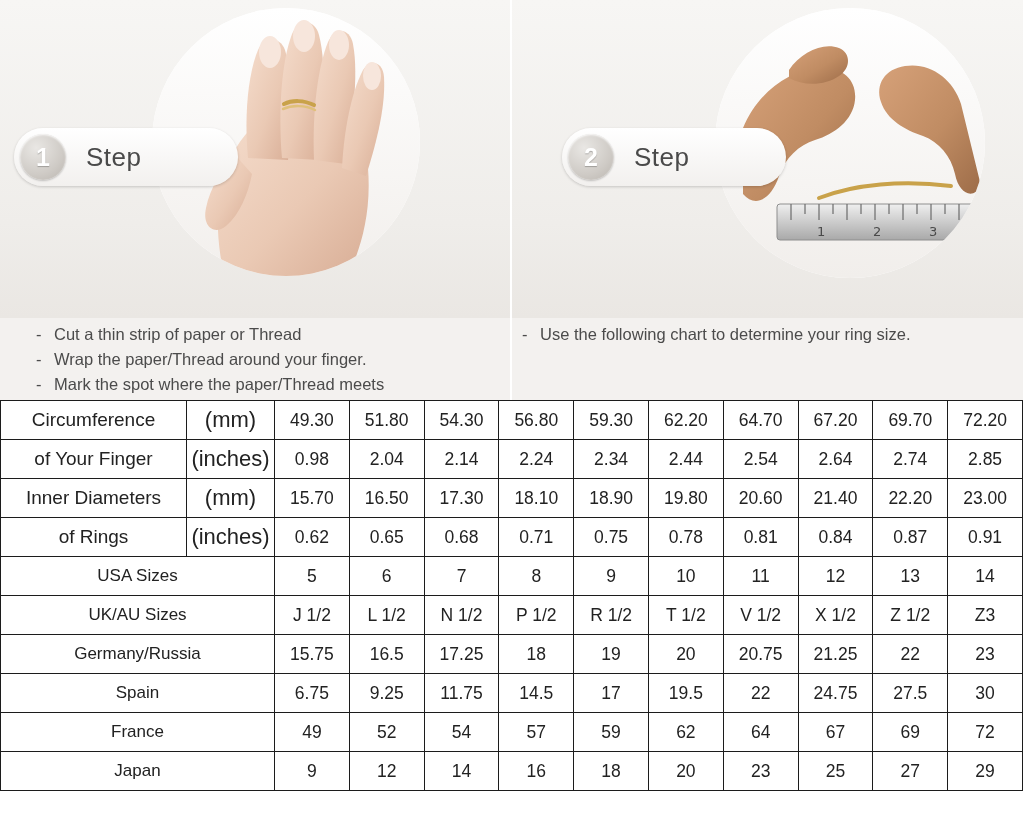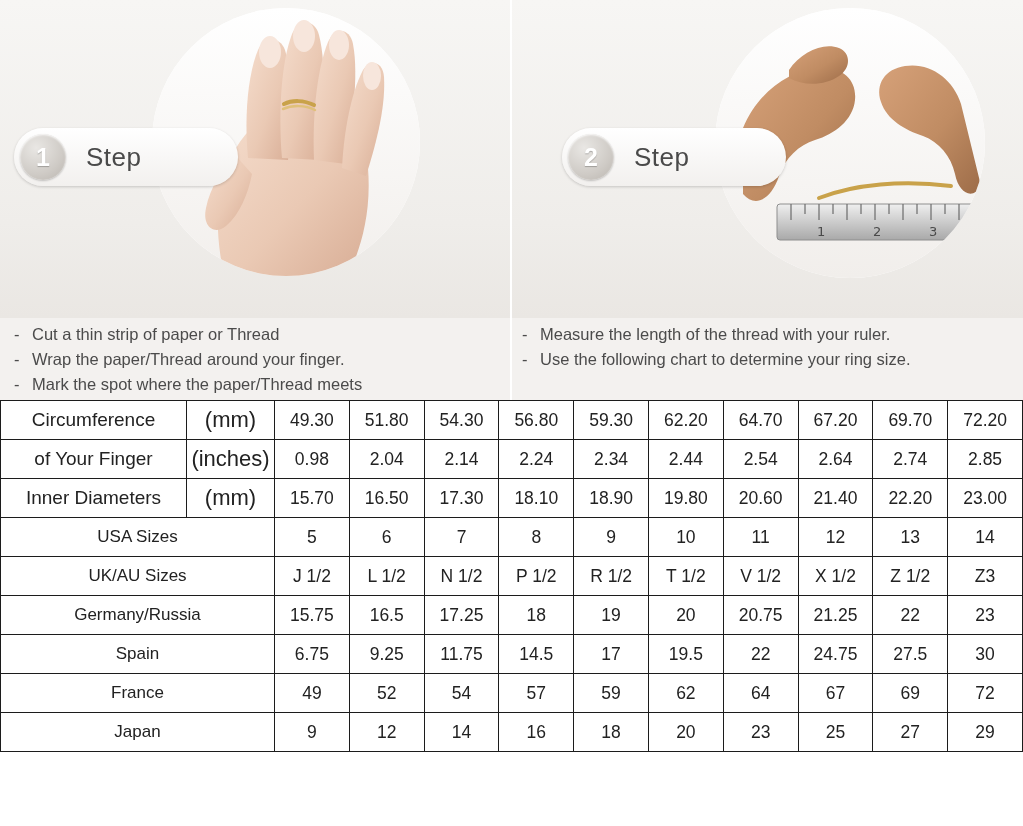--- a/index.html
+++ b/index.html
@@ -102,21 +102,21 @@
   }
   .step-label {
     margin-left: 20px;
     font-size: 26px;
     color: #4a4a4a;
     letter-spacing: .5px;
   }
 
   .bullets {
     position: absolute;
-    left: 14px;
+    left: 36px;
     top: 322px;
     font-size: 16.5px;
     line-height: 25px;
     color: #4b4b4b;
   }
   .step-panel.right .bullets { left: 10px; }
   .bullets div { white-space: nowrap; }
   .bullets .dash { display: inline-block; width: 18px; }
 
   
@@ -260,21 +260,20 @@
           <path d="M104 190 C140 176 188 172 236 178" stroke="#c9a24a" stroke-width="4" fill="none" stroke-linecap="round"></path>
         </svg>
       </div>
 
       <div class="step-pill">
         <div class="step-num">2</div>
         <div class="step-label">Step</div>
       </div>
 
       <div class="bullets">
-        <div><span class="dash">-</span><span>Measure the length of the thread with your ruler.</span></div>
         <div><span class="dash">-</span><span>Use the following chart to determine your ring size.</span></div>
       </div>
     </div>
   </div>
 
   <table class="sizes">
     <colgroup>
       <col class="col-head">
         <col class="col-unit">
       <col>
@@ -328,20 +327,34 @@
         <td>17.30</td>
         <td>18.10</td>
         <td>18.90</td>
         <td>19.80</td>
         <td>20.60</td>
         <td>21.40</td>
         <td>22.20</td>
         <td>23.00</td>
       </tr>
 
+      <tr>
+        <td class="lbl-c">of Rings</td>
+        <td class="unit">(inches)</td>
+        <td>0.62</td>
+        <td>0.65</td>
+        <td>0.68</td>
+        <td>0.71</td>
+        <td>0.75</td>
+        <td>0.78</td>
+        <td>0.81</td>
+        <td>0.84</td>
+        <td>0.87</td>
+        <td>0.91</td>
+      </tr>
 
       <tr>
         <td class="lbl" colspan="2">USA Sizes</td>
         <td class="shade">5</td>
         <td class="shade">6</td>
         <td class="shade">7</td>
         <td class="shade">8</td>
         <td class="shade">9</td>
         <td class="shade">10</td>
         <td class="shade">11</td>

